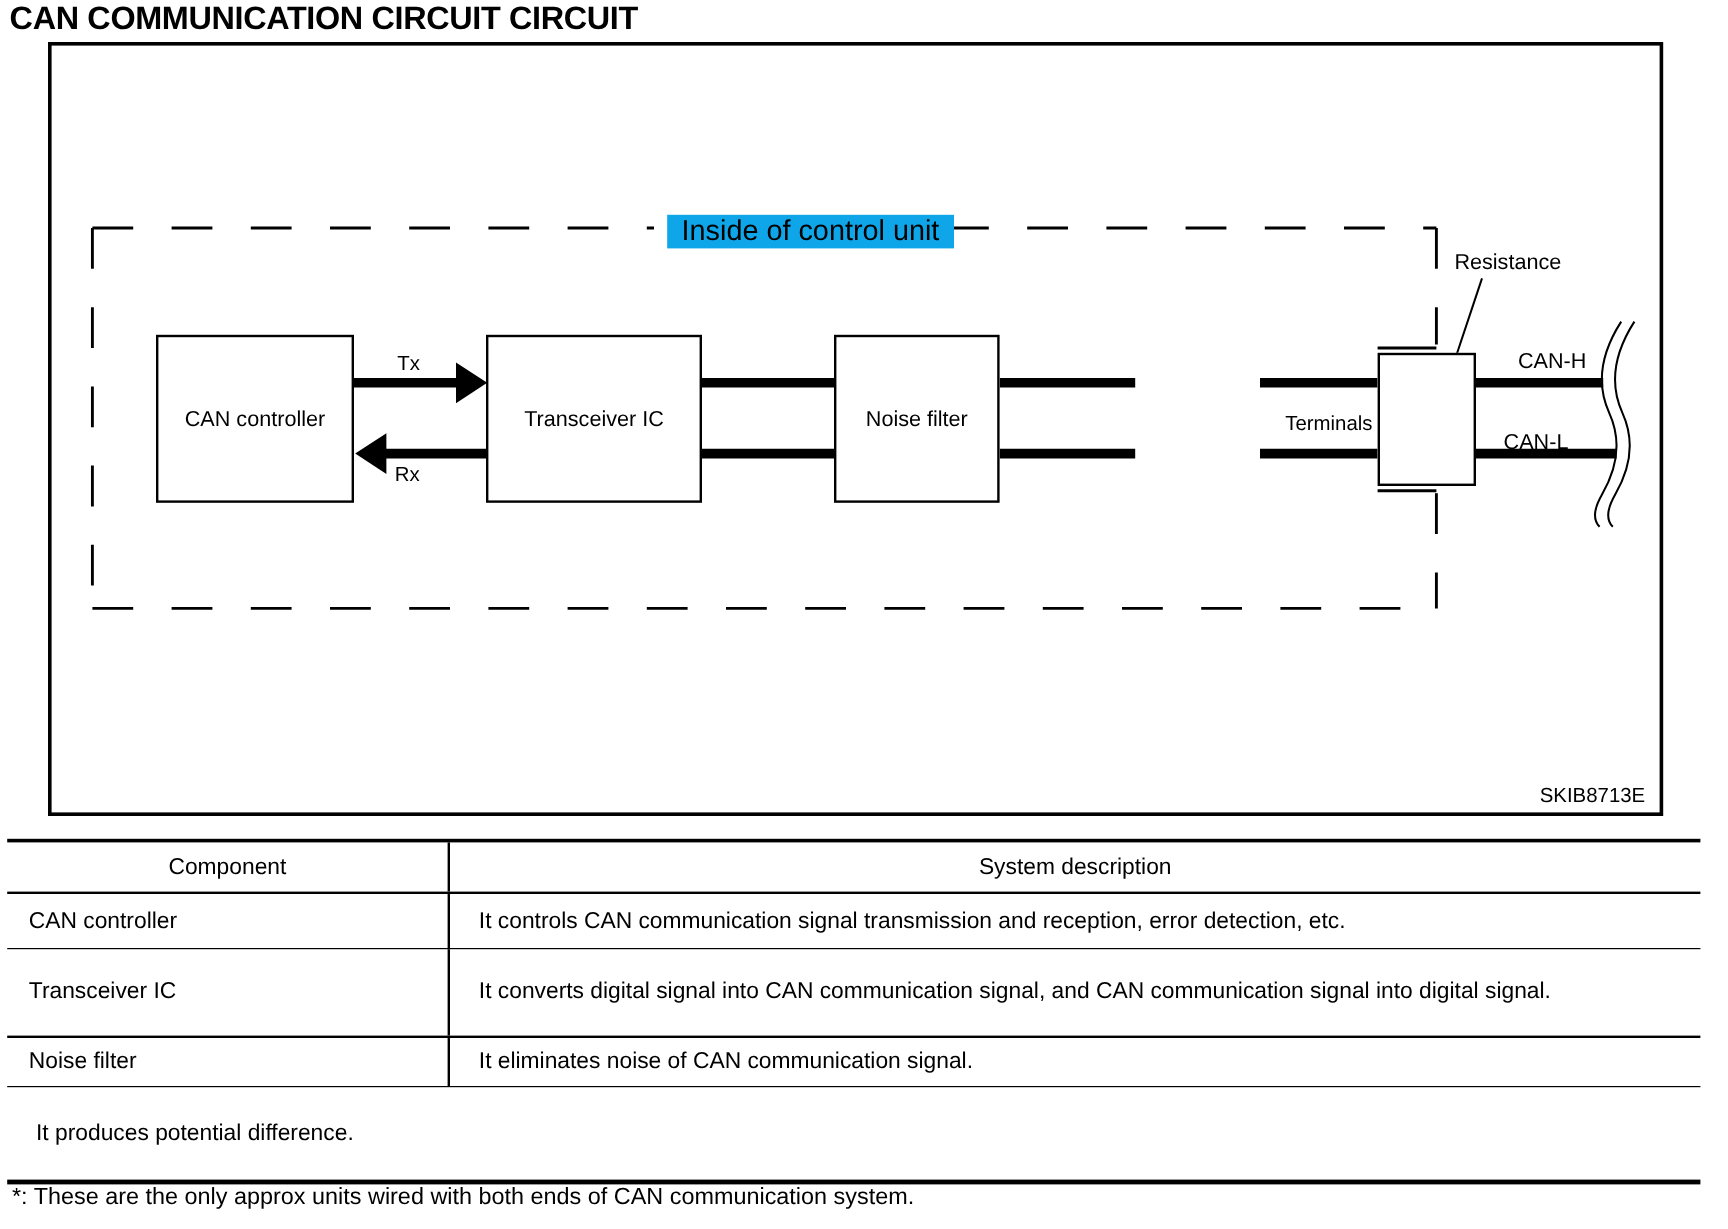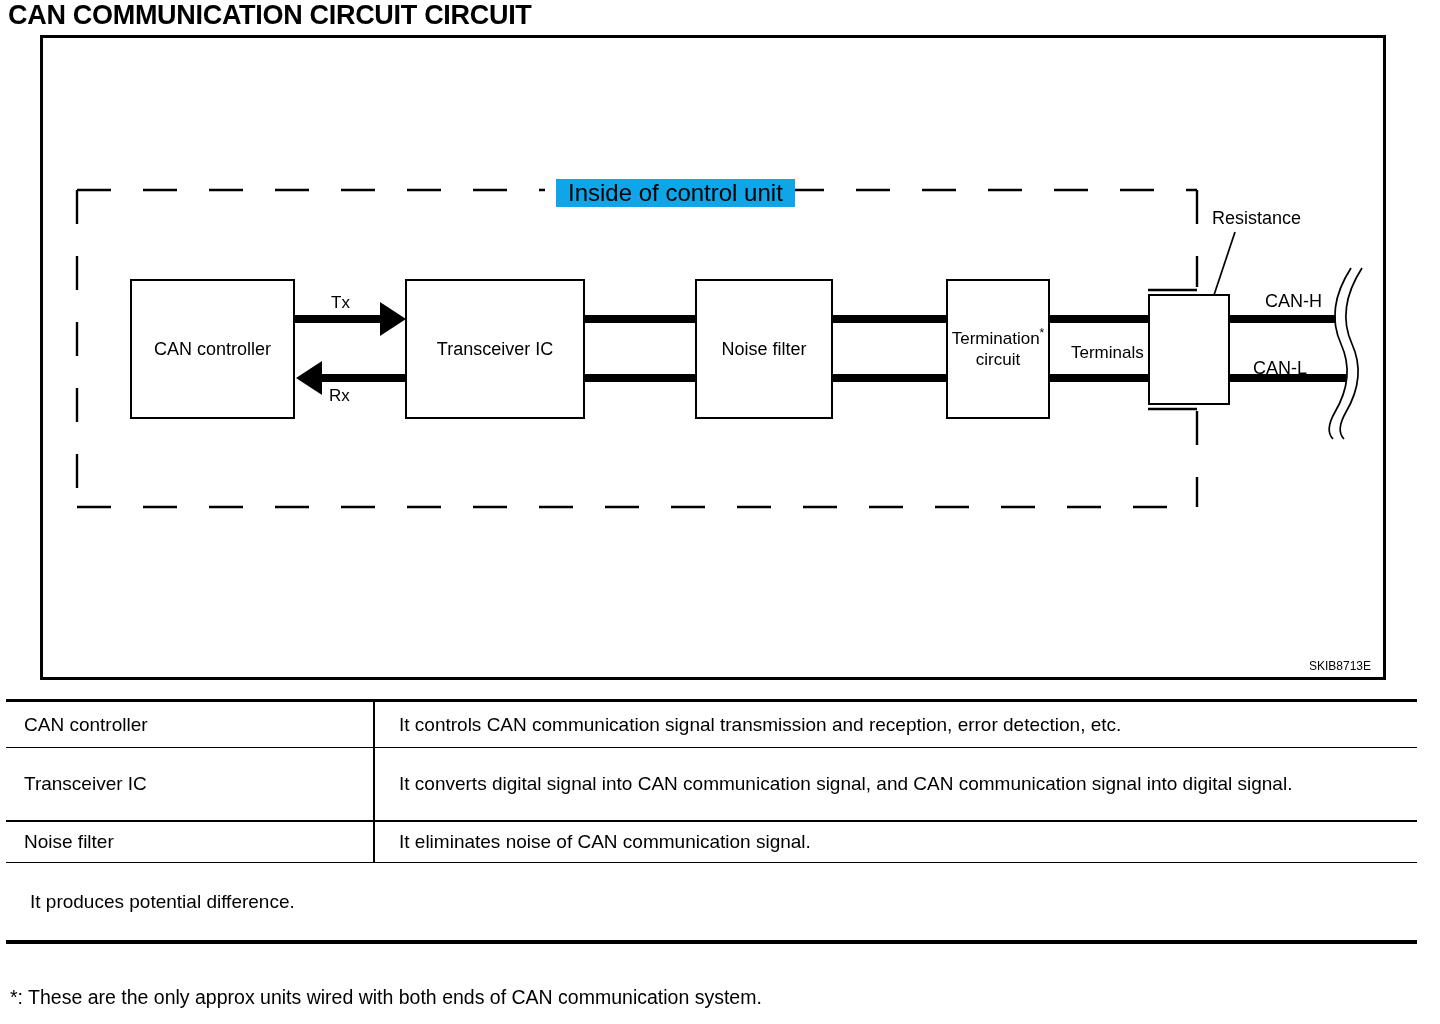--- a/index.html
+++ b/index.html
@@ -25,21 +25,21 @@
     font-size:18px;line-height:1.25;text-align:center;z-index:3;
   }
   .dlabel{position:absolute;font-size:18px;white-space:nowrap;z-index:4;}
   #inside-label{left:513px;top:141px;font-size:24px;background:#0ea5e9;padding:0 12px;}
   #connector-label{left:1169px;top:170px;}
   #terminals-label{left:1028px;top:305px;font-size:17px;text-align:right;}
   #canh-label{left:1210px;top:253px;margin-left:12px;}
   #canl-label{left:1210px;top:320px;}
   #tx-label{left:288px;top:255px;font-size:17px;}
   #rx-label{left:286px;top:348px;font-size:17px;}
-  #figure-id{right:12px;bottom:4px;left:auto;font-size:12px;text-align:right;}
+  #figure-id{right:12px;bottom:4px;left:auto;font-size:17px;text-align:right;}
   sup.ast{font-size:12px;vertical-align:super;line-height:0;}
   
   #comp-table{
     left:6px;top:699px;width:1411px;
     border-top:3px solid #000;border-bottom:4px solid #000;
     font-size:19px;
   }
   .tr{display:flex;align-items:stretch;}
   .tr.hdr{border-bottom:2px solid #000;}
   .tr.r0{border-bottom:1px solid #000;}
@@ -107,37 +107,37 @@
 
   <div class="blk" style="left:87px;top:241px;width:165px;height:140px;">
     <span>CAN controller</span>
   </div>
   <div class="blk" style="left:362px;top:241px;width:180px;height:140px;">
     <span>Transceiver IC</span>
   </div>
   <div class="blk" style="left:652px;top:241px;width:138px;height:140px;">
     <span>Noise filter</span>
   </div>
-  <div class="blk" style="left:903px;top:241px;width:104px;height:140px;font-size:17px;">
-    <div><span>Termination</span><sup class="ast">*</sup></div>
-    <div>circuit</div>
-  </div>
   <div class="blk" style="left:1105px;top:256px;width:82px;height:111px;"></div>
 
   <div class="dlabel" id="inside-label">Inside of control unit</div>
   <div class="dlabel" id="connector-label">Resistance</div>
   <div class="dlabel" id="terminals-label">Terminals</div>
   <div class="dlabel" id="tx-label">Tx</div>
   <div class="dlabel" id="rx-label">Rx</div>
   <div class="dlabel" id="canh-label">CAN-H</div>
   <div class="dlabel" id="canl-label">CAN-L</div>
   <div class="dlabel" id="figure-id">SKIB8713E</div>
 </div>
 
 <div class="abs" id="comp-table">
+  <div class="tr hdr h-hdr">
+    <div class="td c1">Component</div>
+    <div class="td c2">System description</div>
+  </div>
   <div class="tr r0 h-r0">
     <div class="td c1">CAN controller</div>
     <div class="td c2">It controls CAN communication signal transmission and reception, error detection, etc.</div>
   </div>
   <div class="tr r1 h-r1">
     <div class="td c1">Transceiver IC</div>
     <div class="td c2">It converts digital signal into CAN communication signal, and CAN communication signal into digital signal.</div>
   </div>
   <div class="tr r2 h-r2">
     <div class="td c1">Noise filter</div>

